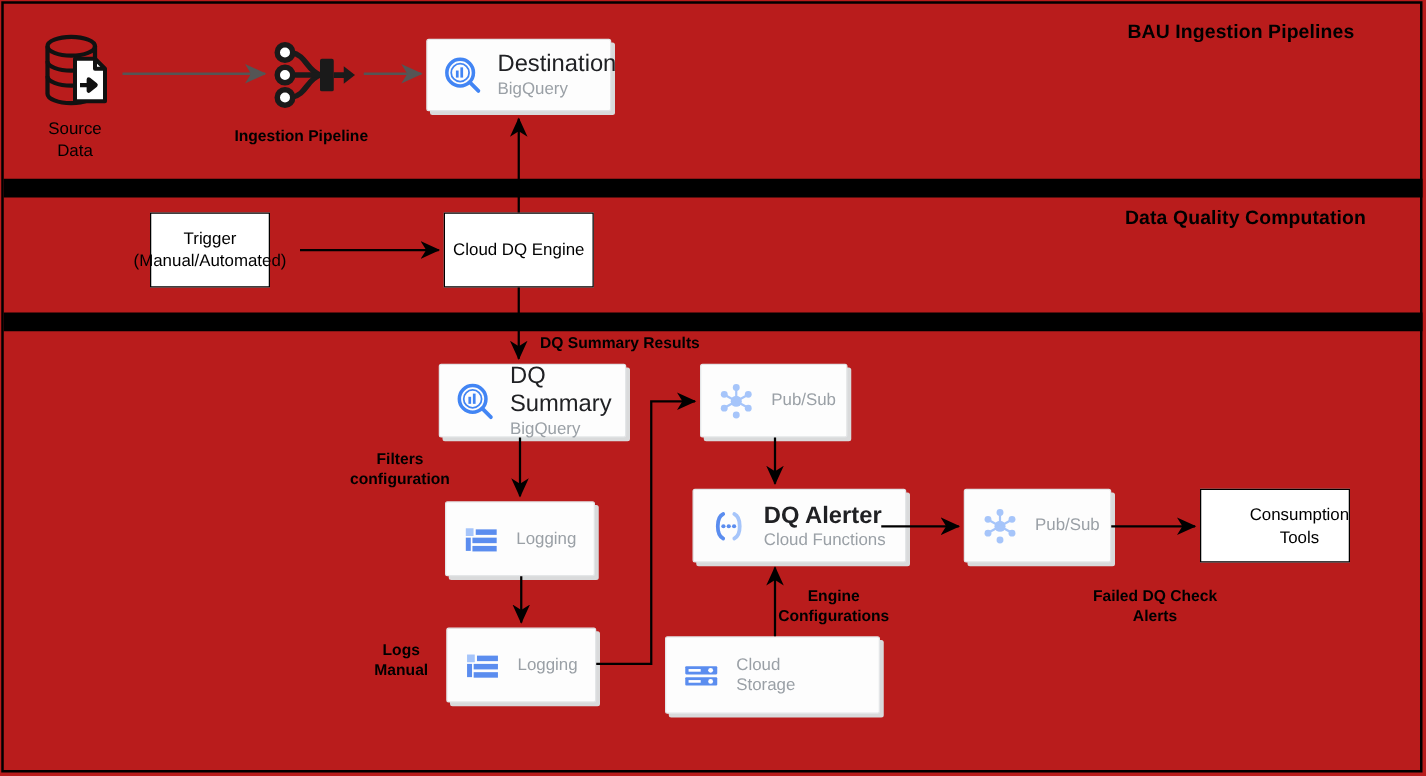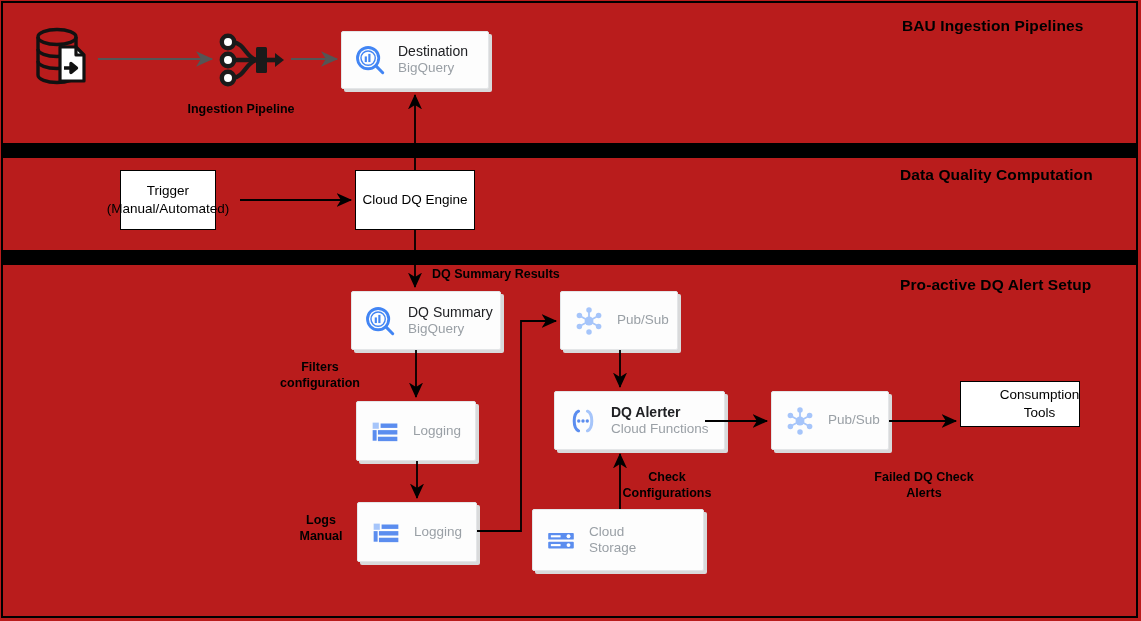--- a/index.html
+++ b/index.html
@@ -7,56 +7,57 @@
   #canvas{position:relative;width:1141px;height:621px;background:#b91c1c;overflow:hidden;}
   .frame{position:absolute;left:1px;top:1px;width:1137px;height:617px;border:2px solid #000;box-sizing:border-box;}
   .band{position:absolute;left:3px;width:1135px;height:15px;background:#000;}
   #band1{top:143px;}
   #band2{top:250px;}
   .section-title{position:absolute;font-weight:bold;font-size:15.5px;color:#000;white-space:nowrap;letter-spacing:.1px;}
   .gbox{position:absolute;background:#fdfdfd;border:1px solid #e4e6e8;border-radius:2px;
         box-shadow:3px 3px 0 0 #d9dadb;box-sizing:border-box;display:flex;align-items:center;}
   .gbox .ic{width:56px;flex:0 0 56px;display:flex;align-items:center;justify-content:center;}
   .gbox .tx{display:flex;flex-direction:column;justify-content:center;line-height:1.22;}
-  .t1{font-size:14px;color:#202124;}
+  .t1{font-size:19px;color:#202124;}
   .t1.b{font-weight:bold;}
   .t2{font-size:13.5px;color:#9aa0a6;}
   .plainbox{position:absolute;border:1.6px solid #000;background:#fff;box-sizing:border-box;
             display:flex;align-items:center;justify-content:center;text-align:center;
             font-size:13.5px;color:#000;line-height:1.3;}
   .lbl{position:absolute;font-weight:bold;font-size:12.5px;color:#000;text-align:center;line-height:1.25;white-space:pre-line;}
   .plainlabel{position:absolute;font-size:13.5px;color:#000;text-align:center;line-height:1.3;white-space:pre-line;}
   svg.ov{position:absolute;left:0;top:0;width:1141px;height:621px;pointer-events:none;}
 </style>
 </head>
 <body>
 
 <div id="canvas">
 
   <div class="frame"></div>
   <div class="band" id="band1"></div>
   <div class="band" id="band2"></div>
 
   <div class="section-title" style="left:902px;top:17px;">BAU Ingestion Pipelines</div>
   <div class="section-title" style="left:900px;top:166px;">Data Quality Computation</div>
-  <div class="section-title" style="left:900px;top:276px;">Pro-active DQ Alert Setup</div>
 
   <div style="position:absolute;left:32px;top:25px;width:62px;height:62px;">
     <svg viewBox="0 0 62 62" width="62" height="62">
       <g fill="none" stroke="#111" stroke-width="3.4">
         <ellipse cx="25" cy="12" rx="19" ry="7.5"></ellipse>
         <path d="M6 12 V50 a19 7.5 0 0 0 38 0 V12"></path>
         <path d="M6 24 a19 7.5 0 0 0 38 0"></path>
         <path d="M6 36 a19 7.5 0 0 0 38 0"></path>
       </g>
       <path d="M28 22 h16 l8 8 v26 h-24 z" fill="#fff" stroke="#111" stroke-width="3.2" stroke-linejoin="round"></path>
       <path d="M44 22 v8 h8" fill="none" stroke="#111" stroke-width="3.2" stroke-linejoin="round"></path>
       <path d="M32 43 h11 M39 38.5 l5.5 4.5 -5.5 4.5 z" stroke="#111" stroke-width="3.4" fill="#111" stroke-linejoin="round"></path>
     </svg>
   </div>
+  <div class="plainlabel" style="left:18px;top:94px;width:84px;">Source
+Data</div>
 
   <div style="position:absolute;left:215px;top:32px;width:76px;height:56px;">
     <svg viewBox="0 0 76 56" width="76" height="56">
       <g stroke="#1a1a1a" stroke-width="4.4" fill="none" stroke-linecap="round">
         <path d="M18 10 C30 12 30 24 41 28"></path>
         <path d="M18 46 C30 44 30 32 41 28"></path>
         <path d="M18 28 H41"></path>
       </g>
       <circle cx="13" cy="10" r="6.2" fill="#fff" stroke="#1a1a1a" stroke-width="4.4"></circle>
       <circle cx="13" cy="28" r="6.2" fill="#fff" stroke="#1a1a1a" stroke-width="4.4"></circle>
@@ -182,21 +183,21 @@
         <circle cx="18" cy="18" r="1.9" fill="#5B8DEF"></circle>
         <circle cx="22.8" cy="18" r="1.9" fill="#5B8DEF"></circle>
       </svg>
     </span>
     <span class="tx">
       <span class="t1 b">DQ Alerter</span>
       <span class="t2">Cloud Functions</span>
     </span>
   </div>
 
-  <div class="lbl" style="left:613px;top:470px;width:108px;">Check
+  <div class="lbl" style="left:613px;top:470px;width:108px;">Engine
 Configurations</div>
 
   <div class="gbox" style="left:532px;top:509px;width:172px;height:62px;">
     <span class="ic">
       <svg viewBox="0 0 34 34" width="30" height="30">
         <rect x="2.5" y="9" width="29" height="7.5" rx="1" fill="#5B8DEF"></rect>
         <rect x="2.5" y="19" width="29" height="7.5" rx="1" fill="#5B8DEF"></rect>
         <rect x="5.5" y="11.6" width="11" height="2.4" fill="#ffffff"></rect>
         <rect x="5.5" y="21.6" width="11" height="2.4" fill="#ffffff"></rect>
         <circle cx="25.5" cy="12.8" r="2.2" fill="#ffffff"></circle>
@@ -231,21 +232,21 @@
       </svg>
     </span>
     <span class="tx">
       <span class="t2">Pub/Sub</span>
     </span>
   </div>
 
   <div class="lbl" style="left:855px;top:470px;width:138px;">Failed DQ Check
 Alerts</div>
 
-  <div class="plainbox" style="left:960px;top:381px;width:120px;height:46px;padding-left:39px;">
+  <div class="plainbox" style="left:960px;top:391px;width:120px;height:59px;padding-left:39px;">
     <span>Consumption Tools</span>
   </div>
 
   <svg class="ov">
     <defs>
       <marker id="ah" markerWidth="9" markerHeight="9" refX="8" refY="4.5" orient="auto">
         <path d="M0,0.6 L8.6,4.5 L0,8.4 L2.4,4.5 z" fill="#000"></path>
       </marker>
       <marker id="ahg" markerWidth="9" markerHeight="9" refX="8" refY="4.5" orient="auto">
         <path d="M0,0.6 L8.6,4.5 L0,8.4 L2.4,4.5 z" fill="#555"></path>

